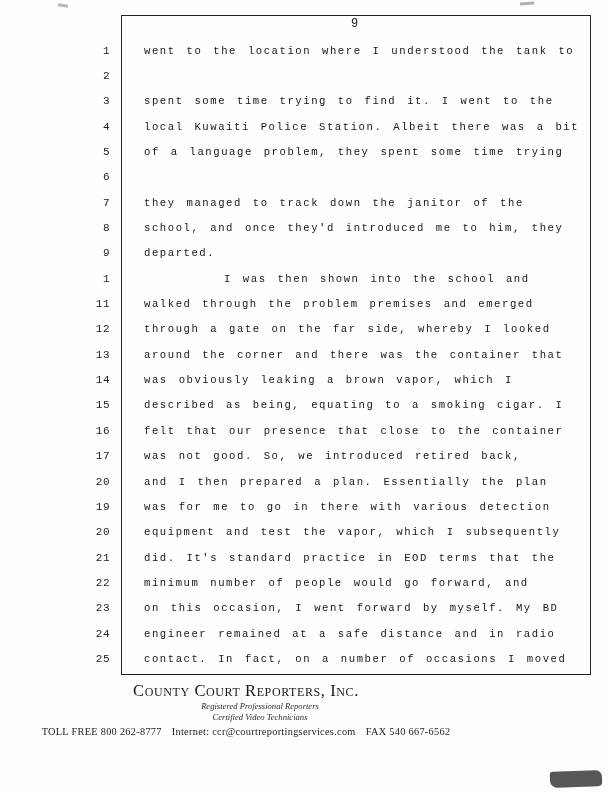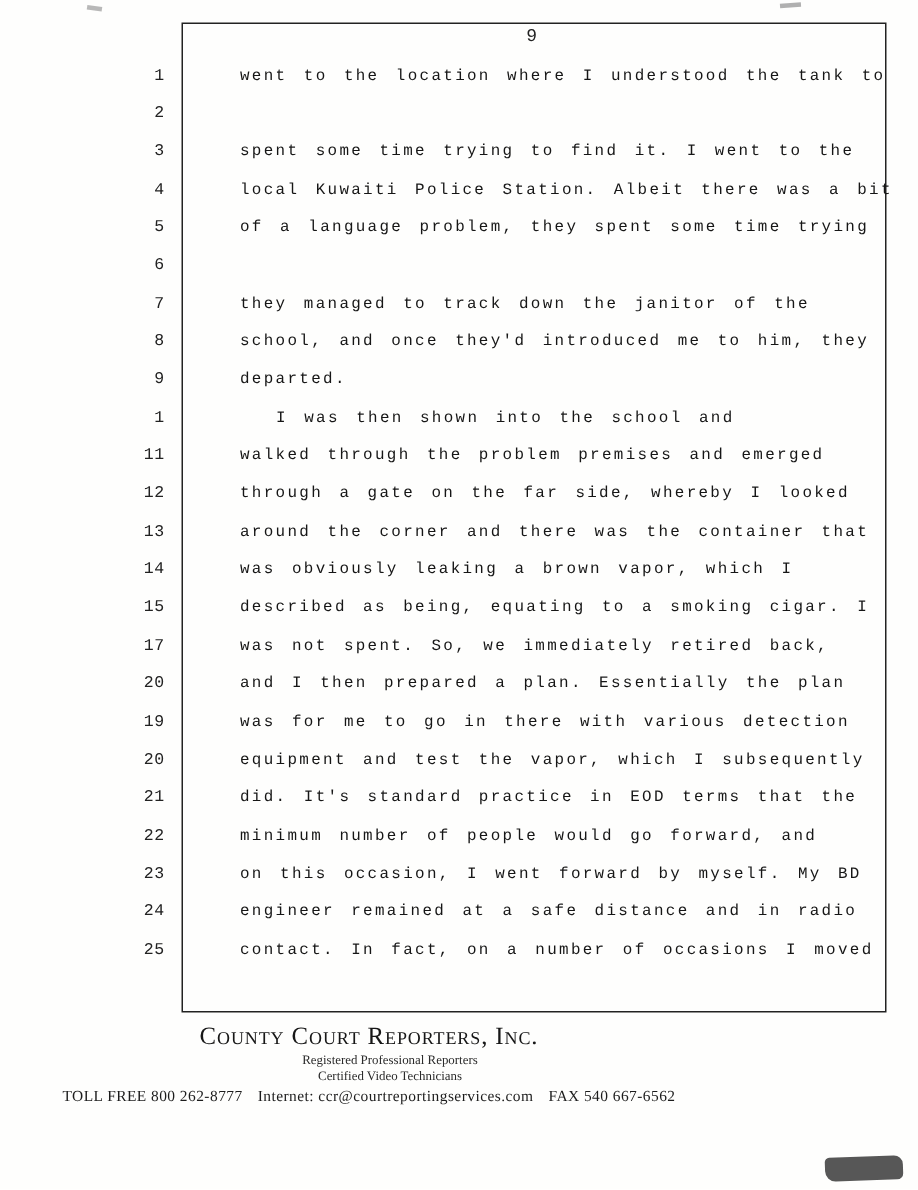--- a/index.html
+++ b/index.html
@@ -28,36 +28,36 @@
     position:absolute;left:86px;top:38px;width:500px;
   }
   .t-row{
     display:flex;align-items:center;height:25.35px;
   }
   .t-num{
     width:24px;text-align:right;font-size:11px;color:#222;
     letter-spacing:0.5px;flex:0 0 24px;
   }
   .t-text{
-    margin-left:50px;font-size:10.6px;letter-spacing:1.55px;
+    margin-left:34px;font-size:10.6px;letter-spacing:1.55px;
     word-spacing:3px;white-space:nowrap;color:#161616;
   }
-  .t-text.indent{margin-left:74px;}
+  .t-text.indent{margin-left:114px;}
 
   
   .footer{
     position:absolute;left:0;top:681px;width:492px;text-align:center;
     font-family:"Liberation Serif","DejaVu Serif",serif;color:#1f1f1f;
   }
   .f-company{
     font-variant:small-caps;font-size:16.5px;letter-spacing:0.6px;
     color:#171717;
   }
   .f-sub{
-    font-size:8.6px;line-height:10.5px;color:#2a2a2a;margin-left:28px;
+    font-style:italic;font-size:8.6px;line-height:10.5px;color:#2a2a2a;margin-left:28px;
   }
   .f-contact{
     margin-top:4px;font-size:10.3px;letter-spacing:0.3px;color:#1c1c1c;
     display:flex;justify-content:center;gap:10px;
   }
 
   
   .artifact-br{
     position:absolute;right:10px;bottom:6px;width:52px;height:16px;
     background:#3a3a3a;border-radius:3px 6px 4px 7px;
@@ -136,22 +136,26 @@
       </div>
       <div class="t-row">
         <span class="t-num">14</span>
         <span class="t-text">was obviously leaking a brown vapor, which I</span>
       </div>
       <div class="t-row">
         <span class="t-num">15</span>
         <span class="t-text">described as being, equating to a smoking cigar.  I</span>
       </div>
       <div class="t-row">
+        <span class="t-num">16</span>
+        <span class="t-text">felt that our presence that close to the container</span>
+      </div>
+      <div class="t-row">
         <span class="t-num">17</span>
-        <span class="t-text">was not spent.  So, we immediately retired back,</span>
+        <span class="t-text">was not good.  So, we introduced retired back,</span>
       </div>
       <div class="t-row">
         <span class="t-num">20</span>
         <span class="t-text">and I then prepared a plan.  Essentially the plan</span>
       </div>
       <div class="t-row">
         <span class="t-num">19</span>
         <span class="t-text">was for me to go in there with various detection</span>
       </div>
       <div class="t-row">

